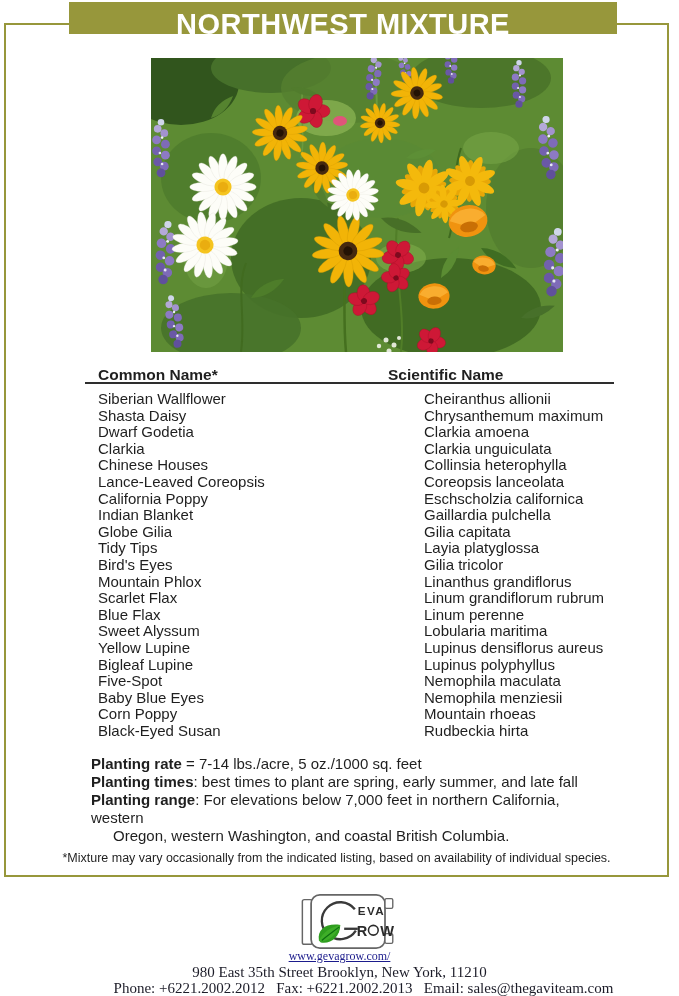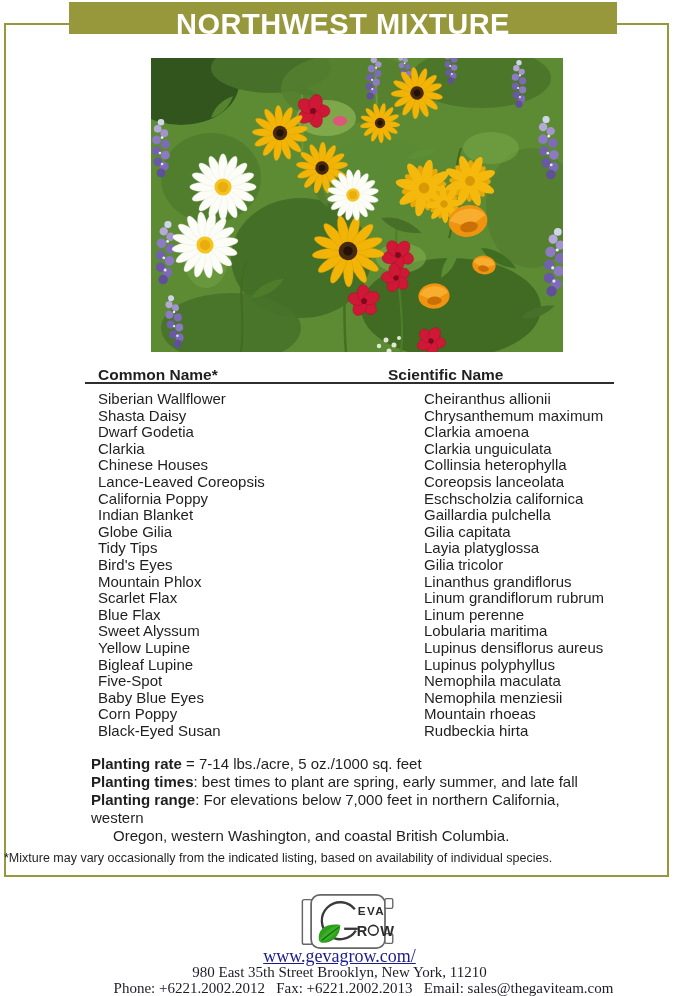--- a/index.html
+++ b/index.html
@@ -25,29 +25,29 @@
   .thead-c2{position:absolute;left:388px;top:366px;font-size:15.5px;font-weight:bold;}
   .thead-rule{position:absolute;left:85px;top:382px;width:529px;height:2px;background:#2e2e2e;}
   .rows{position:absolute;left:0;top:391px;width:679px;font-size:15px;}
   .trow{display:flex;height:16.6px;line-height:16.6px;white-space:nowrap;}
   .trow .c1{margin-left:98px;width:290px;}
   .trow .c2{flex:1;margin-left:36px;}
   .planting{position:absolute;left:91px;top:755px;width:530px;font-size:15px;line-height:18px;}
   .planting .ln{white-space:nowrap;}
   .planting .indent{padding-left:22px;}
   .footnote{
-    position:absolute;left:4px;top:851px;width:665px;
+    position:absolute;left:4px;top:851px;width:665px;text-align:center;
     font-size:12.5px;color:#1f1f1f;
   }
   .logo{position:absolute;left:298px;top:886px;width:104px;height:70px;}
   .contact{
     position:absolute;left:0;top:948px;width:679px;text-align:center;
     font-family:"Liberation Serif","DejaVu Serif",serif;color:#1c1c28;
   }
-  .contact .web{font-size:18px;line-height:16px;}
+  .contact .web{font-size:12px;line-height:16px;}
   .contact .web a{color:var(--link,#1b1b8c);text-decoration:underline;cursor:pointer;}
   .contact .addr{font-size:15px;line-height:16px;text-align:center;}
   .contact .phone{font-size:15px;line-height:16px;white-space:pre;padding-left:48px;}
 </style>
 </head>
 <body>
 
 <div class="frame"></div>
 
 <div class="banner">NORTHWEST MIXTURE</div>

